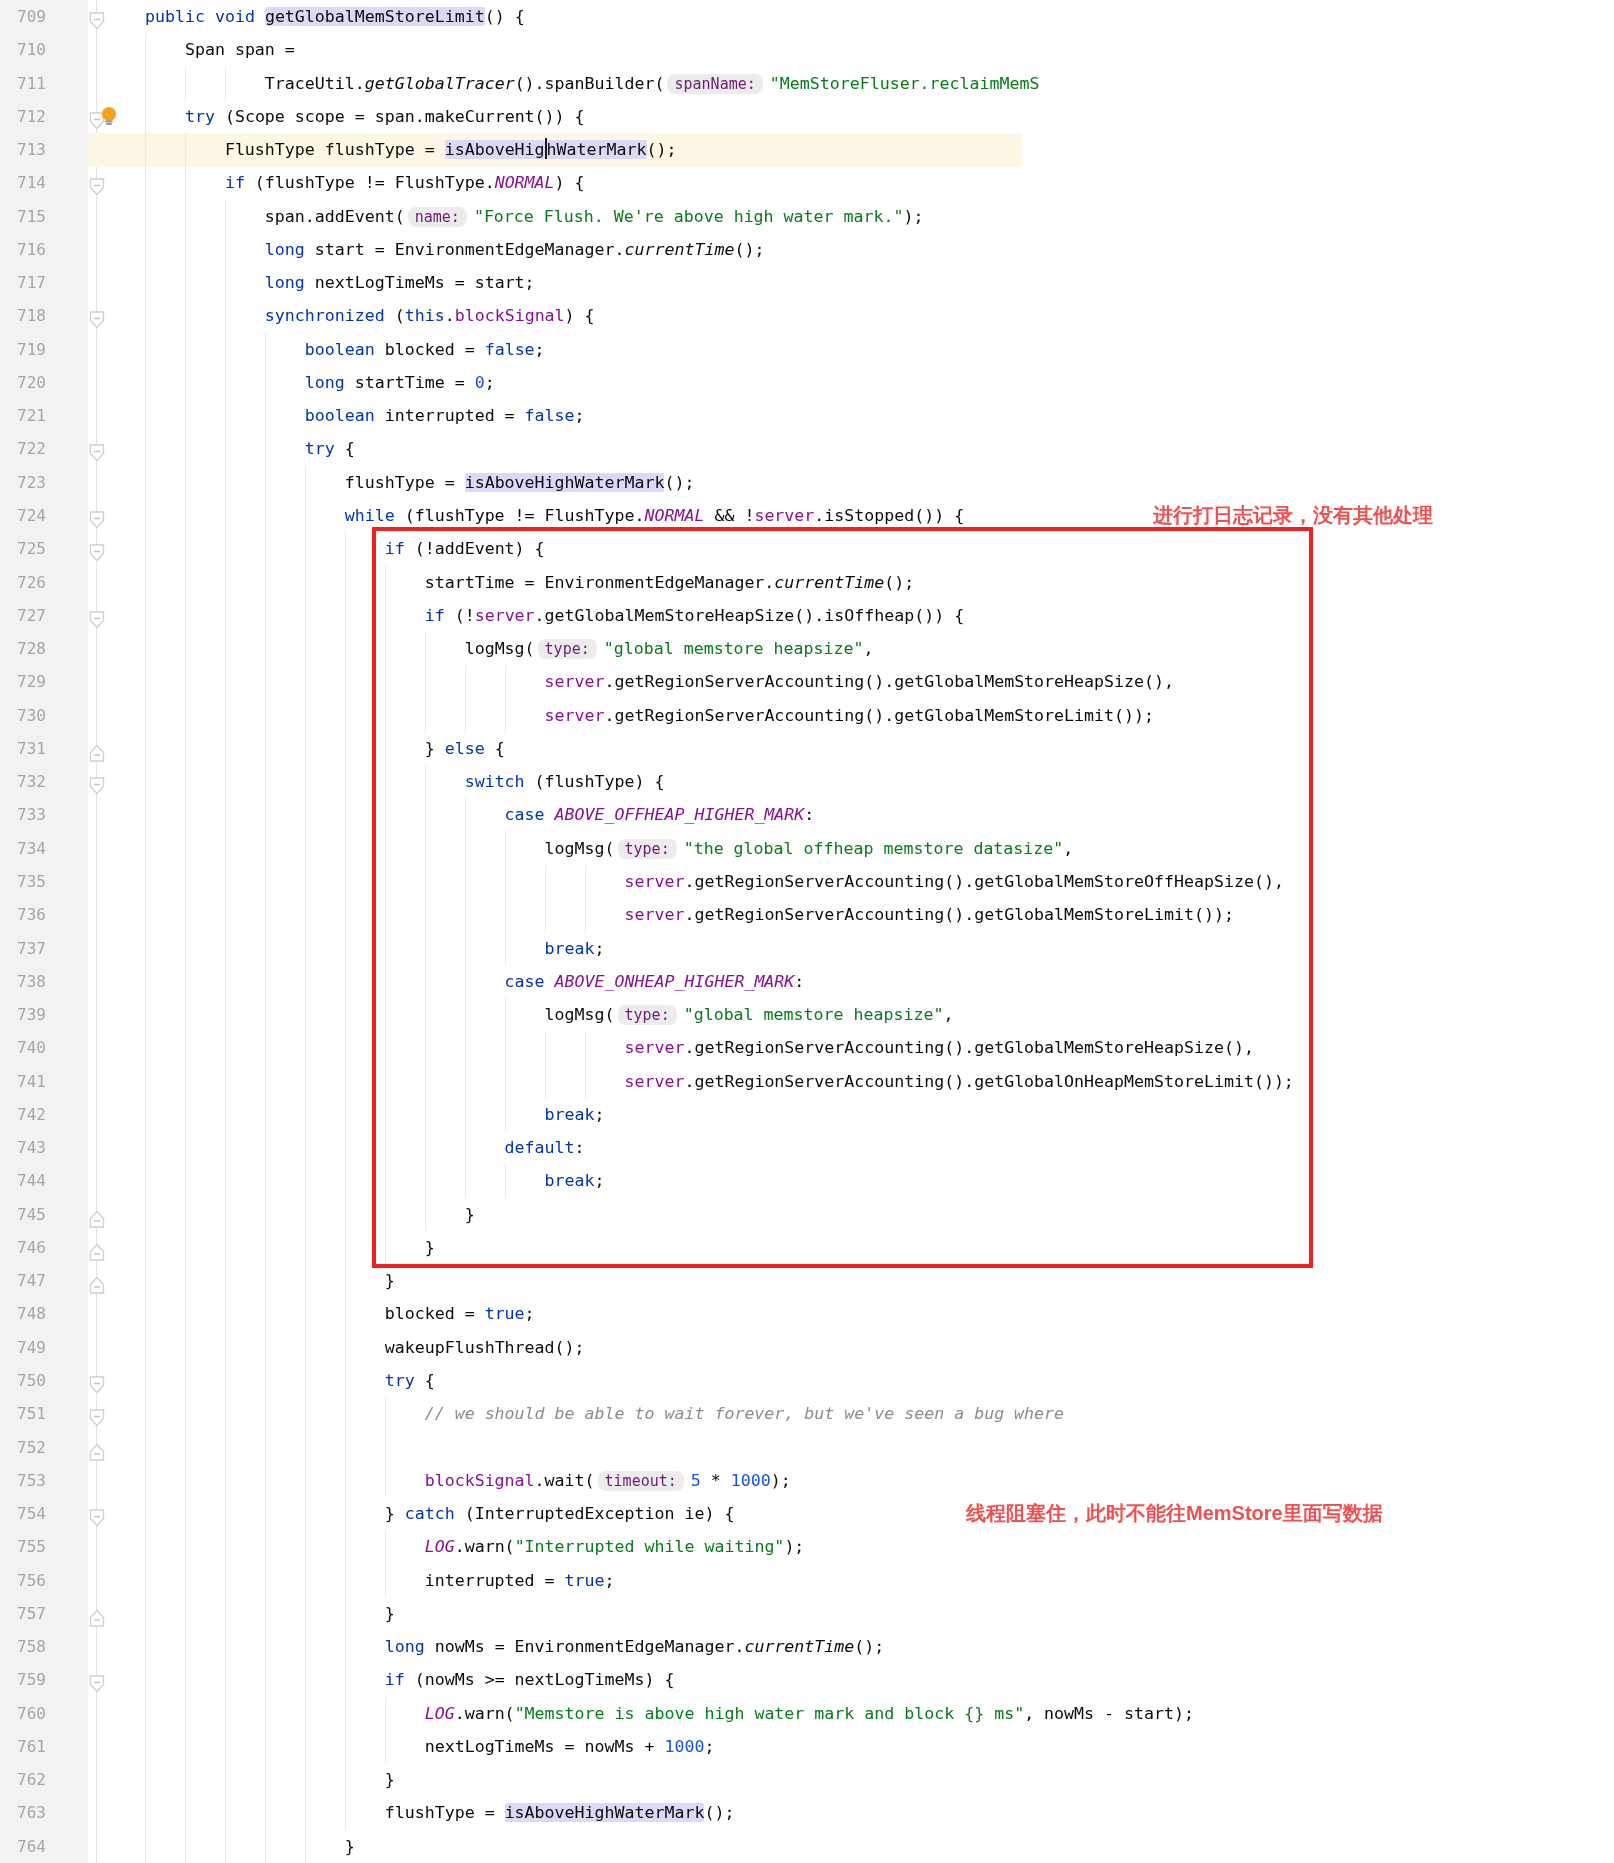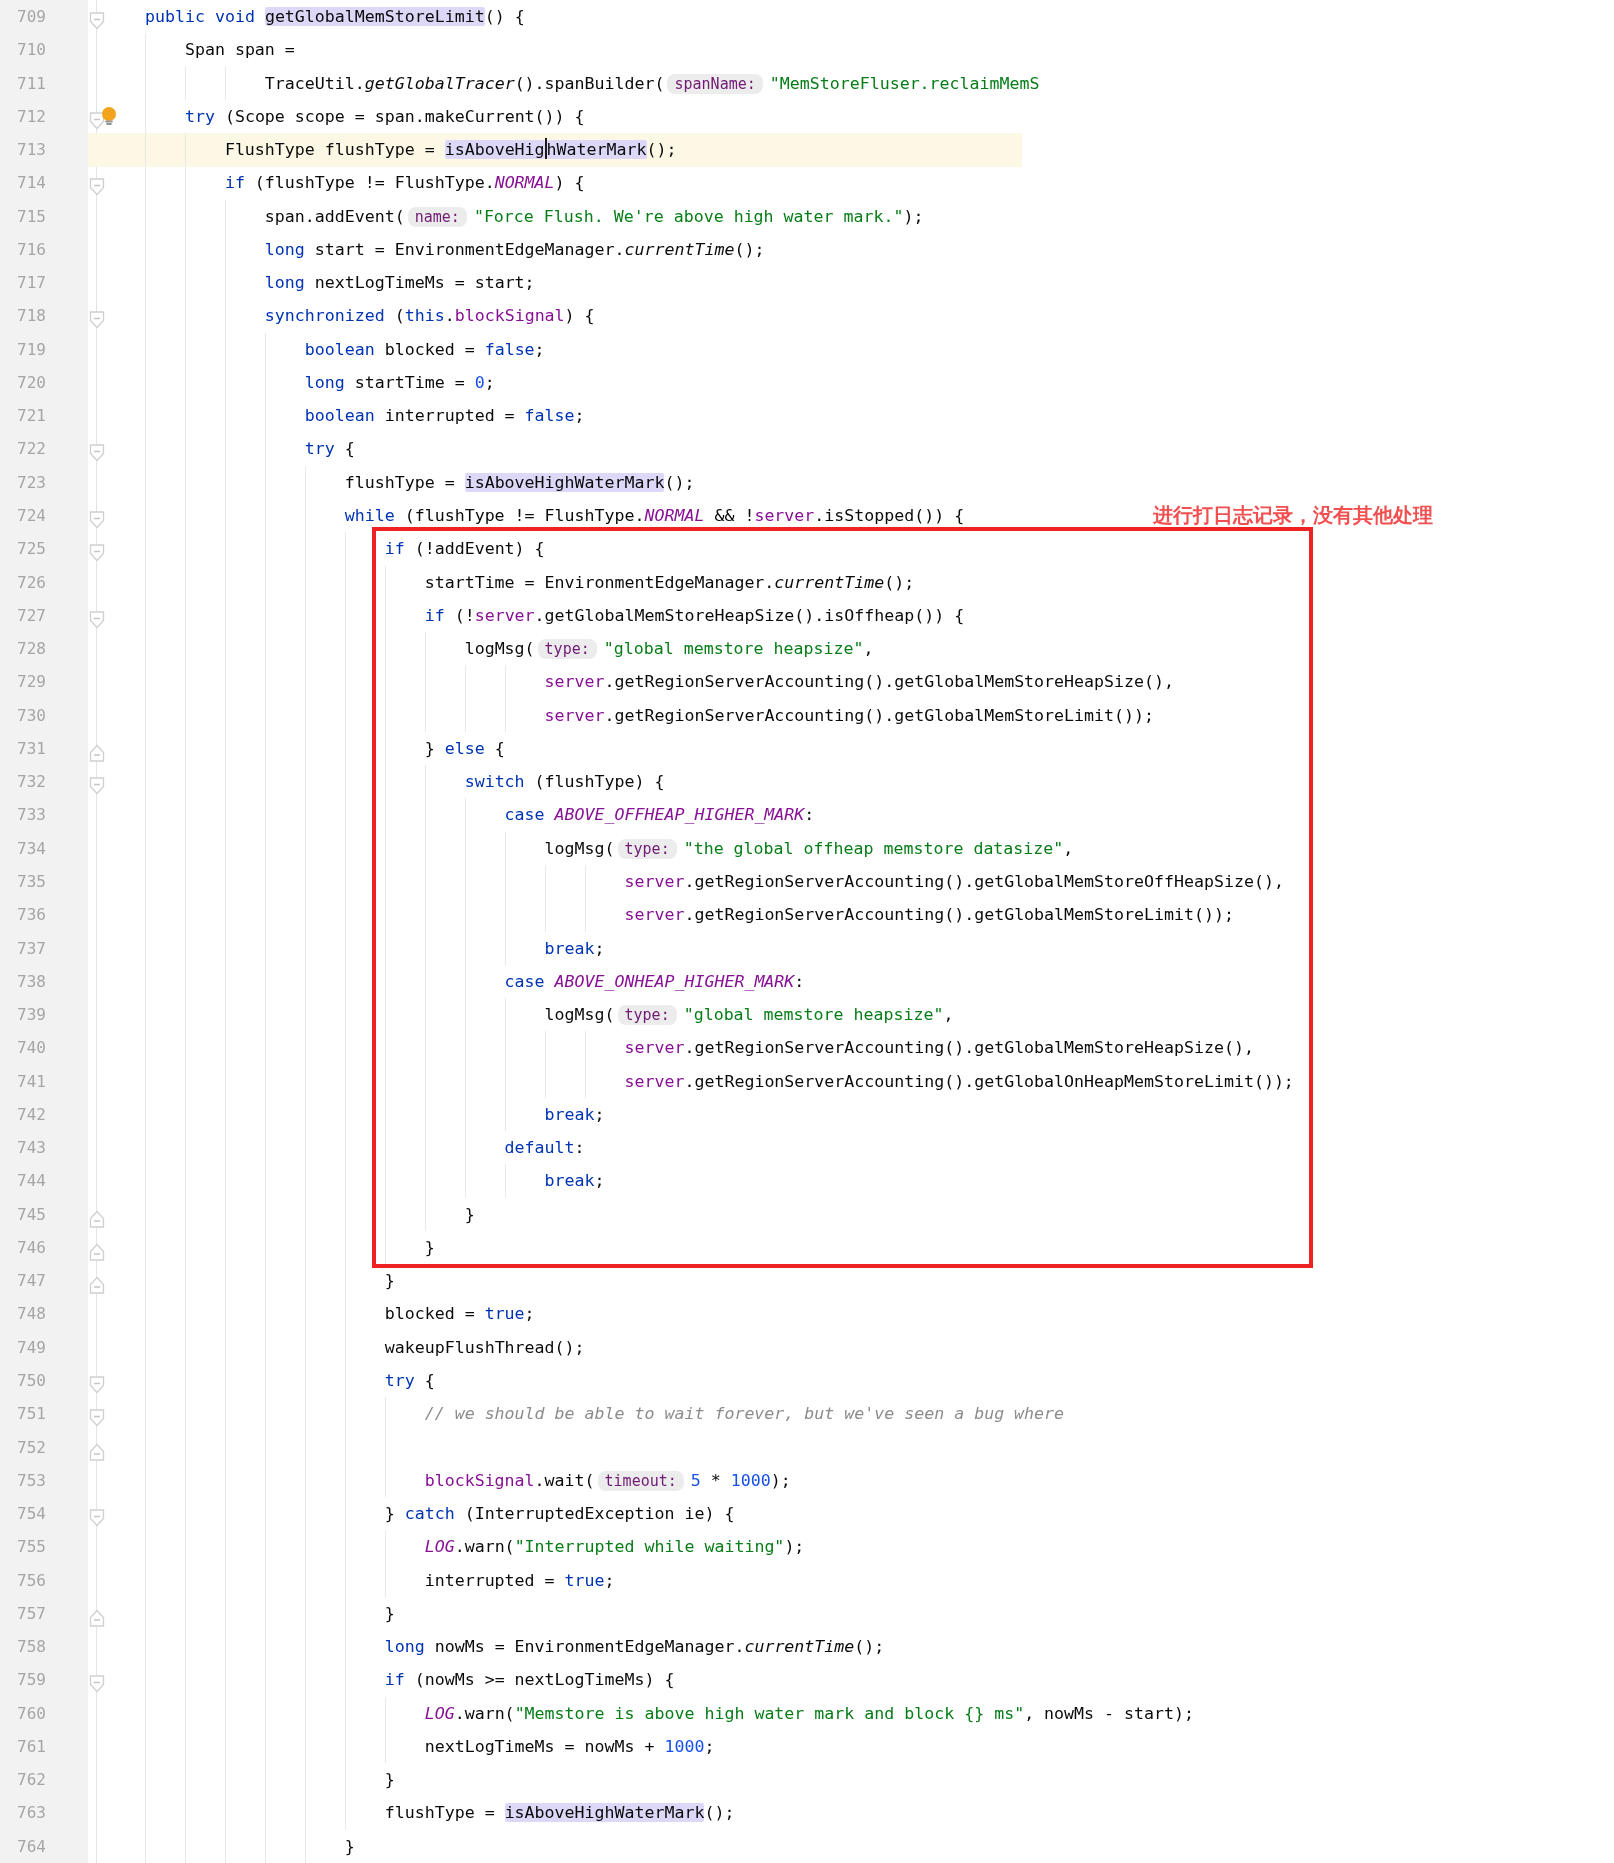--- a/index.html
+++ b/index.html
@@ -154,13 +154,14 @@
             <line x1="5" y1="7.5" x2="11" y2="7.5" stroke="#c4c4c4" stroke-width="1.5"></line>
           </svg></span><span class="code" style="left: 384.74px;"><span class="kw">if</span><span class="pl"> (nowMs &gt;= nextLogTimeMs) {</span></span></div>
       <div class="row" style="top: 1696.67px;"><div class="guide" style="left: 144.98px;"></div><div class="guide" style="left: 184.94px;"></div><div class="guide" style="left: 224.9px;"></div><div class="guide" style="left: 264.86px;"></div><div class="guide" style="left: 304.82px;"></div><div class="guide" style="left: 344.78px;"></div><div class="guide" style="left: 384.74px;"></div><span class="lnum">760</span><span class="code" style="left: 424.7px;"><span class="enm">LOG</span><span class="pl">.warn(</span><span class="str">"Memstore is above high water mark and block {} ms"</span><span class="pl">, nowMs - start);</span></span></div>
       <div class="row" style="top: 1729.94px;"><div class="guide" style="left: 144.98px;"></div><div class="guide" style="left: 184.94px;"></div><div class="guide" style="left: 224.9px;"></div><div class="guide" style="left: 264.86px;"></div><div class="guide" style="left: 304.82px;"></div><div class="guide" style="left: 344.78px;"></div><div class="guide" style="left: 384.74px;"></div><span class="lnum">761</span><span class="code" style="left: 424.7px;"><span class="pl">nextLogTimeMs = nowMs + </span><span class="num">1000</span><span class="pl">;</span></span></div>
       <div class="row" style="top: 1763.2px;"><div class="guide" style="left: 144.98px;"></div><div class="guide" style="left: 184.94px;"></div><div class="guide" style="left: 224.9px;"></div><div class="guide" style="left: 264.86px;"></div><div class="guide" style="left: 304.82px;"></div><div class="guide" style="left: 344.78px;"></div><span class="lnum">762</span><span class="code" style="left: 384.74px;"><span class="pl">}</span></span></div>
       <div class="row" style="top: 1796.47px;"><div class="guide" style="left: 144.98px;"></div><div class="guide" style="left: 184.94px;"></div><div class="guide" style="left: 224.9px;"></div><div class="guide" style="left: 264.86px;"></div><div class="guide" style="left: 304.82px;"></div><div class="guide" style="left: 344.78px;"></div><span class="lnum">763</span><span class="code" style="left: 384.74px;"><span class="pl">flushType = </span><span class="hl">isAboveHighWaterMark</span><span class="pl">();</span></span></div>
       <div class="row" style="top: 1829.74px;"><div class="guide" style="left: 144.98px;"></div><div class="guide" style="left: 184.94px;"></div><div class="guide" style="left: 224.9px;"></div><div class="guide" style="left: 264.86px;"></div><div class="guide" style="left: 304.82px;"></div><span class="lnum">764</span><span class="code" style="left: 344.78px;"><span class="pl">}</span></span></div>
     </div>
   <div class="red-box"></div>
   <div class="anno anno1">进行打日志记录，没有其他处理</div>
+  <div class="anno anno2">线程阻塞住，此时不能往MemStore里面写数据</div>
 </div>
 
 </body></html>

